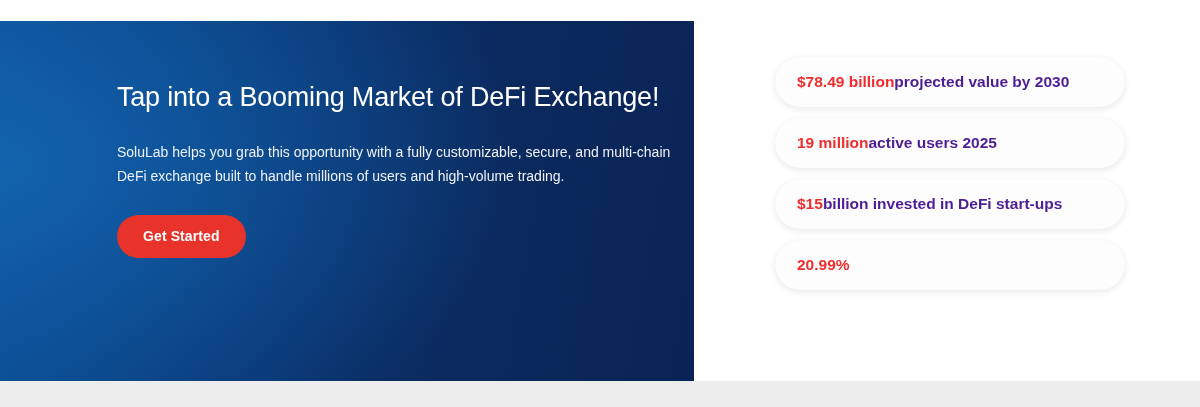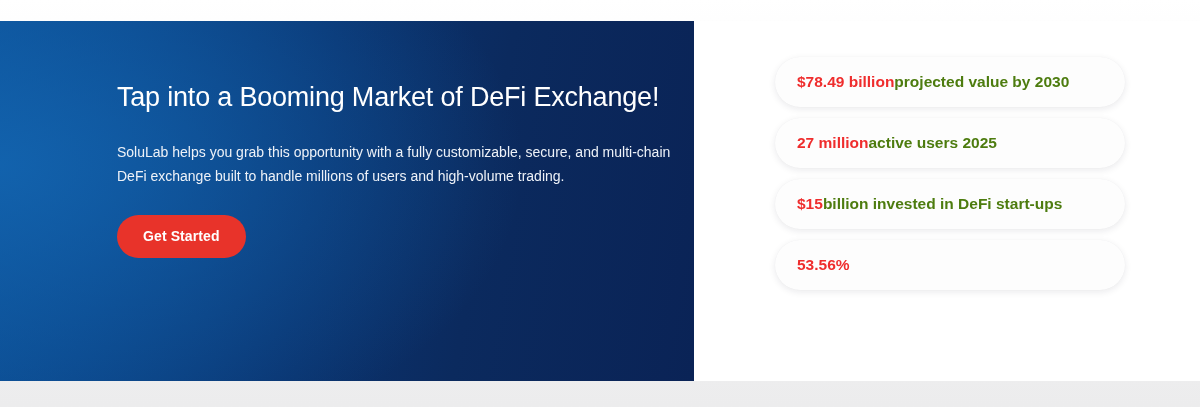--- a/index.html
+++ b/index.html
@@ -123,21 +123,21 @@
     line-height:1;
     white-space:nowrap;
   }
 
   .stat-highlight {
     color:#ef2d2d;
     font-weight:bold;
   }
 
   .stat-rest {
-    color:#4d7c0f;
+    color:#4c1d95;
     font-weight:600;
     text-align:right;
   }
 </style>
 </head>
 <body>
 
 <div id="page">
 
   <section id="hero">
@@ -154,28 +154,28 @@
       </div>
     </div>
 
     <div id="right-panel">
       <ul id="stat-list">
           <li class="stat-card">
             <span class="stat-highlight">$78.49 billion</span>
             <span class="stat-rest"> projected value by 2030</span>
           </li>
           <li class="stat-card">
-            <span class="stat-highlight">27 million</span>
+            <span class="stat-highlight">19 million</span>
             <span class="stat-rest"> active users 2025</span>
           </li>
           <li class="stat-card">
             <span class="stat-highlight">$15</span>
             <span class="stat-rest"> billion invested in DeFi start-ups</span>
           </li>
           <li class="stat-card">
-            <span class="stat-highlight">53.56%</span>
+            <span class="stat-highlight">20.99%</span>
           </li>
         </ul>
     </div>
 
   </section>
 
 </div>
 
 </body></html>

